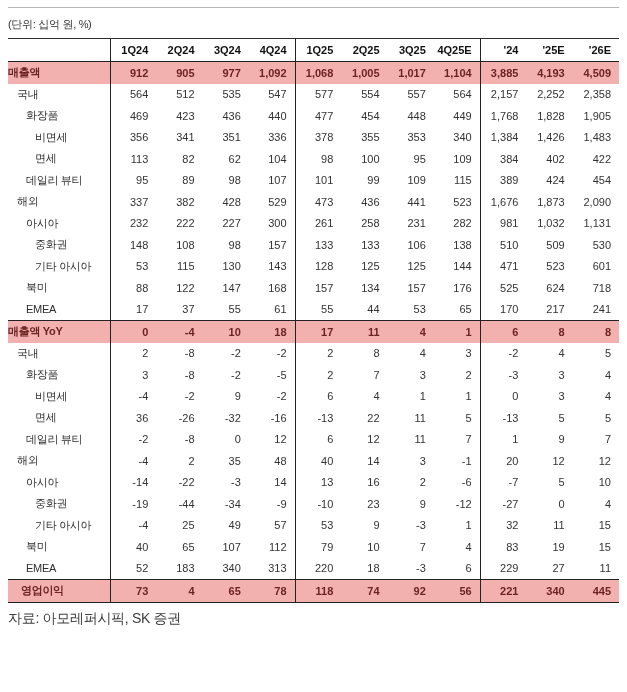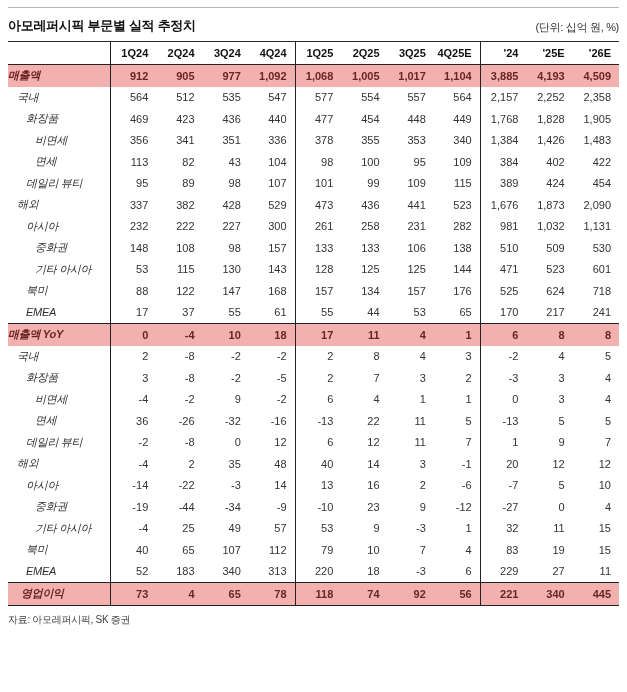--- a/index.html
+++ b/index.html
@@ -37,42 +37,41 @@
   }
   thead th.lbl{text-align:left;}
   tbody td{
     height:21.5px;
     text-align:right;
     padding:0 8px 0 0;
     color:#333;
     white-space:nowrap;
     overflow:hidden;
   }
-  tbody td.lbl{text-align:left;padding-right:0;color:#2e2e2e;letter-spacing:-0.3px;font-style:italic;}
+  tbody td.lbl{text-align:left;padding-right:0;color:#2e2e2e;letter-spacing:-0.3px;}
   tr.hl td{
     background:#F2B1AE;
     color:#6B2423;
     font-weight:bold;
   }
   tr.hl td.lbl{color:#6B2423;}
   tr.sec td{border-top:1px solid #222;}
   tbody tr:last-child td{border-bottom:1.5px solid #222;}
   .gb{border-left:1px solid #222;}
   .source{
-    font-size:10px;color:#3d3d3d;
+    font-size:14px;color:#3d3d3d;
     margin:7px 0 0 0;letter-spacing:-0.3px;
   }
 </style>
 </head>
 <body>
 
 <div class="page">
   <div class="top-rule"></div>
   <div class="title-row">
-    <span class="title">아모레퍼시픽 부문별 실적 추정치</span>
     <span class="unit">(단위: 십억 원, %)</span>
   </div>
   <table>
     <colgroup>
         <col class="lblcol">
         <col>
         <col>
         <col>
         <col>
         <col>
@@ -153,21 +152,21 @@
           <td>353</td>
           <td>340</td>
           <td class="gb">1,384</td>
           <td>1,426</td>
           <td>1,483</td>
         </tr>
         <tr>
           <td class="lbl" style="padding-left: 27px;">면세</td>
           <td class="gb">113</td>
           <td>82</td>
-          <td>43</td>
+          <td>62</td>
           <td>104</td>
           <td class="gb">98</td>
           <td>100</td>
           <td>95</td>
           <td>109</td>
           <td class="gb">384</td>
           <td>402</td>
           <td>422</td>
         </tr>
         <tr>

